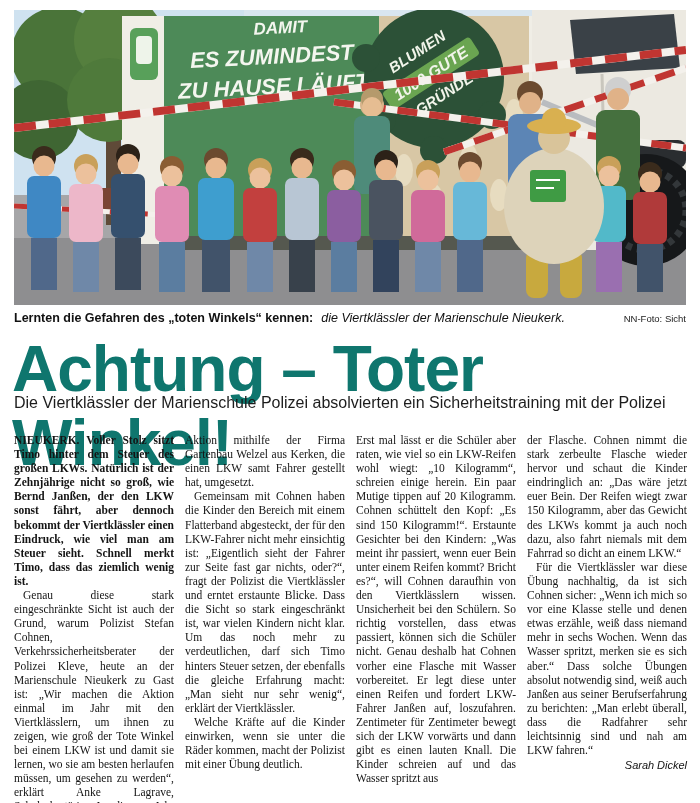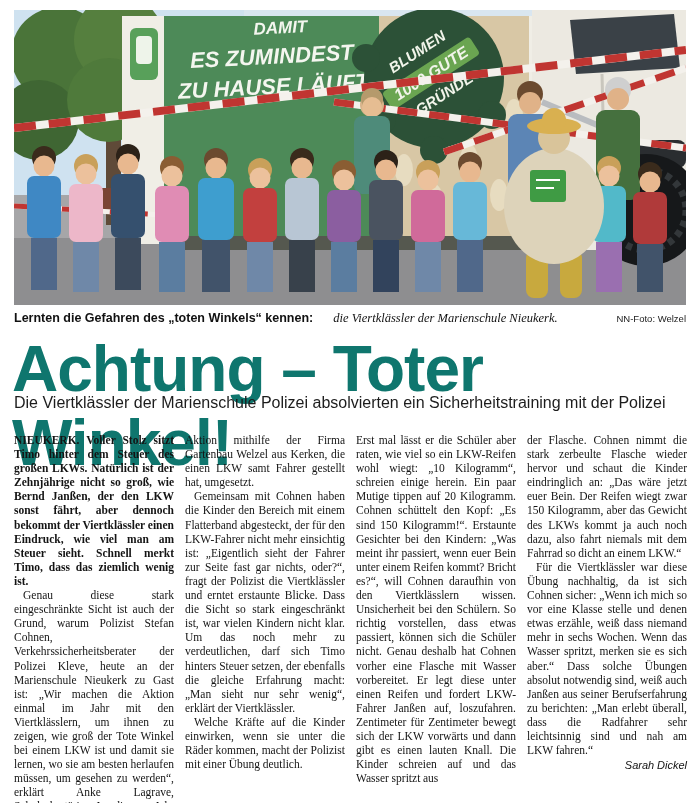--- a/index.html
+++ b/index.html
@@ -3,21 +3,21 @@
 <meta charset="utf-8">
 <style>
   html,body{margin:0;padding:0;background:#ffffff;}
   .page{position:relative;width:700px;height:803px;background:#fff;overflow:hidden;
         font-family:"Liberation Serif",serif;color:#1a1a1a;}
   .photo{position:absolute;left:14px;top:10px;width:672px;height:295px;background:#cfd8de;}
   .photo svg{display:block;}
   .caption{position:absolute;left:14px;top:311px;width:672px;display:flex;align-items:baseline;
            font-family:"Liberation Sans",sans-serif;font-size:12.5px;line-height:15px;color:#111;text-align:right;}
   .caption .cap-bold{font-weight:bold;white-space:pre;}
-  .caption .cap-italic{font-style:italic;margin-left:20px;white-space:pre;font-family:Liberation Serif, serif;}
+  .caption .cap-italic{font-style:italic;margin-left:8px;white-space:pre;}
   .caption .cap-credit{margin-left:auto;font-size:9.5px;color:#222;}
   .headline{position:absolute;left:12px;top:332px;width:676px;
             font-family:Liberation Sans, sans-serif;font-weight:bold;font-size:64px;
             letter-spacing:-1px;color:#0f766e;}
   .subheadline{position:absolute;left:14px;top:394px;width:676px;
                font-family:"Liberation Sans",sans-serif;font-size:16px;color:#1c1c1c;}
   .columns{position:absolute;left:14px;top:433px;width:673px;display:flex;gap:11px;}
   .col{width:160px;font-size:11.5px;line-height:14.1px;text-align:justify;
        hyphens:auto;-webkit-hyphens:auto;word-spacing:-0.2px;color:#141414;}
   .col p{margin:0;}
@@ -245,21 +245,21 @@
         <circle cx="540" cy="128" r="16" fill="#d9c49a"></circle>
         <ellipse cx="540" cy="116" rx="27" ry="8" fill="#d9b050"></ellipse>
         <circle cx="540" cy="110" r="12" fill="#d9b050"></circle>
       </g>
     </svg>
   </div>
 
   <div class="caption">
     <span class="cap-bold">Lernten die Gefahren des „toten Winkels“ kennen:</span>
     <span class="cap-italic">die Viertklässler der Marienschule Nieukerk.</span>
-    <span class="cap-credit">NN-Foto: Welzel</span>
+    <span class="cap-credit">NN-Foto: Sicht</span>
   </div>
 
   <h1 class="headline" style="margin:0;">Achtung – Toter Winkel!</h1>
   <div class="subheadline">Die Viertklässler der Marienschule Polizei absolvierten ein Sicherheitstraining mit der Polizei</div>
 
   <div class="columns">
     <div class="col" lang="de">
         <p class="blk lead">NIEUKERK. Voller Stolz sitzt Timo hinter dem Steuer des großen LKWs. Natürlich ist der Zehnjährige nicht so groß, wie Bernd Janßen, der den LKW sonst fährt, aber dennoch bekommt der Viertklässler einen Eindruck, wie viel man am Steuer sieht. Schnell merkt Timo, dass das ziemlich wenig ist.</p>
         <p class="blk para">Genau diese stark eingeschränkte Sicht ist auch der Grund, warum Polizist Stefan Cohnen, Verkehrssicherheitsberater der Polizei Kleve, heute an der Marienschule Nieukerk zu Gast ist: „Wir machen die Aktion einmal im Jahr mit den Viertklässlern, um ihnen zu zeigen, wie groß der Tote Winkel bei einem LKW ist und damit sie lernen, wo sie am besten herlaufen müssen, um gesehen zu werden“, erklärt Anke Lagrave, Schulsekretärin. In diesem Jahr wird die</p>
       </div>

